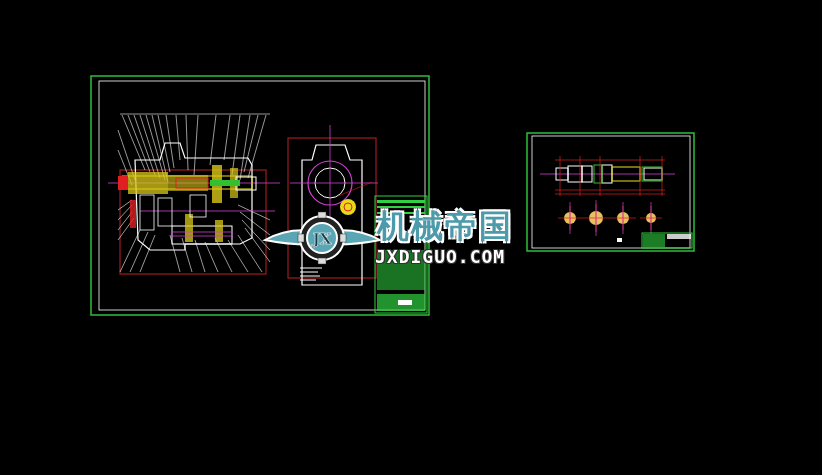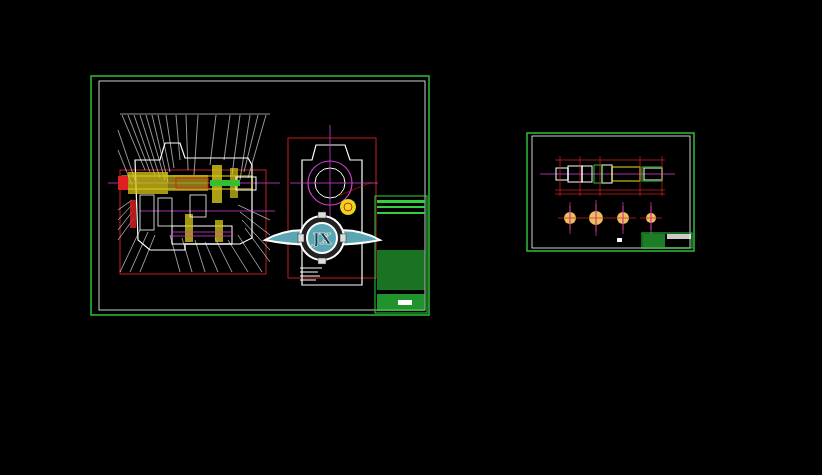--- a/index.html
+++ b/index.html
@@ -182,13 +182,15 @@
       <rect x="318" y="212" width="8" height="6"></rect>
       <rect x="318" y="258" width="8" height="6"></rect>
       <rect x="298" y="234" width="6" height="8"></rect>
       <rect x="340" y="234" width="6" height="8"></rect>
     </g>
     <text x="322" y="244" text-anchor="middle" font-family="DejaVu Serif, serif" font-weight="bold" font-size="15" fill="#1a3a44" stroke="#fff" stroke-width="0.5">JX</text>
   </g>
 </svg>
 
 <div class="watermark">
+  <div class="wm-title">机械帝国</div>
+  <div class="wm-url">JXDIGUO.COM</div>
 </div>
 
 </body></html>

